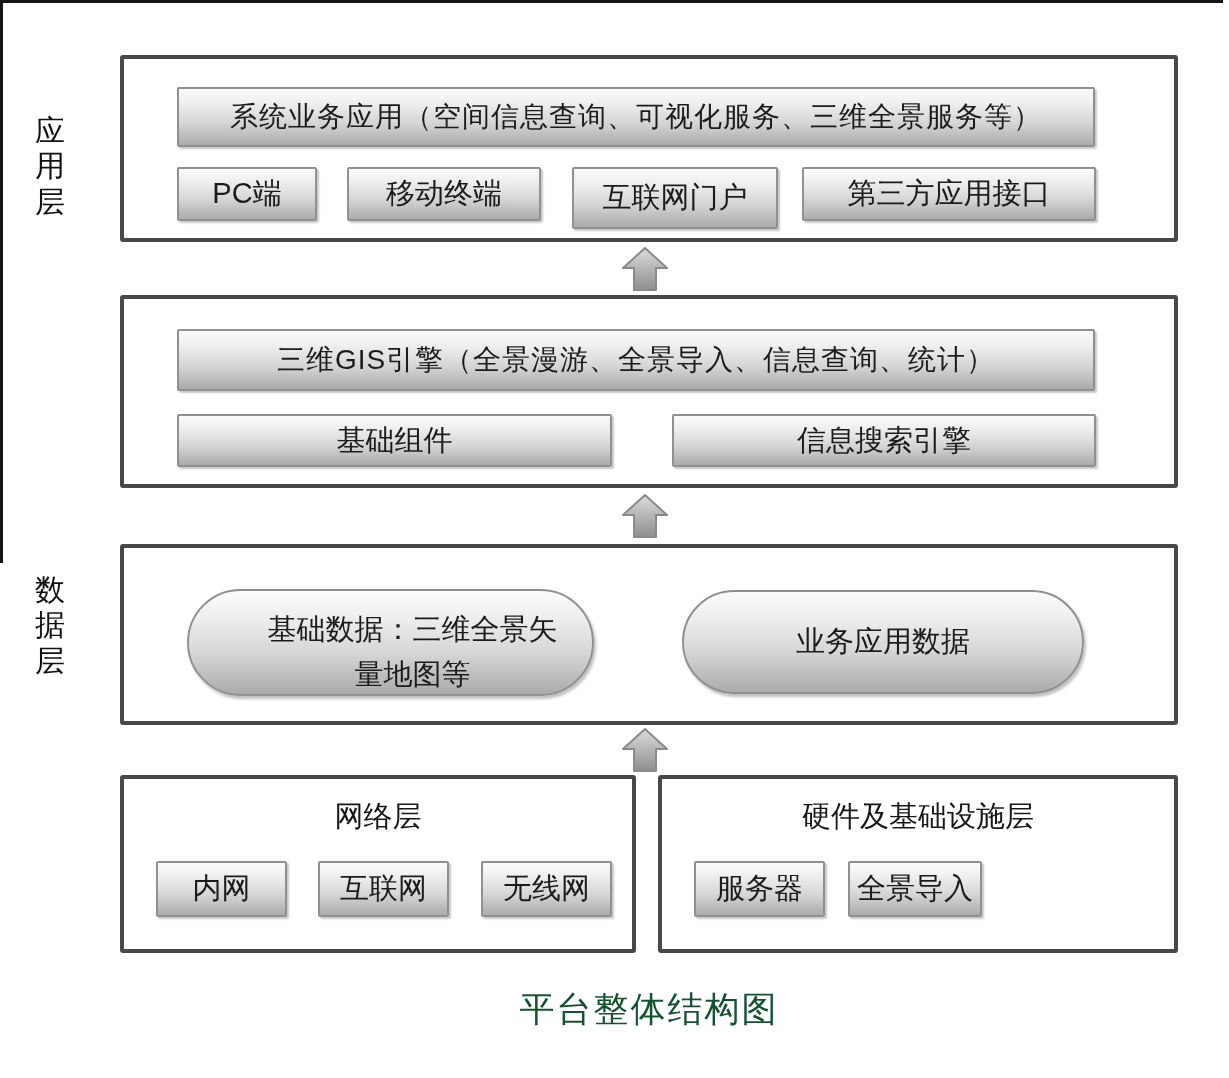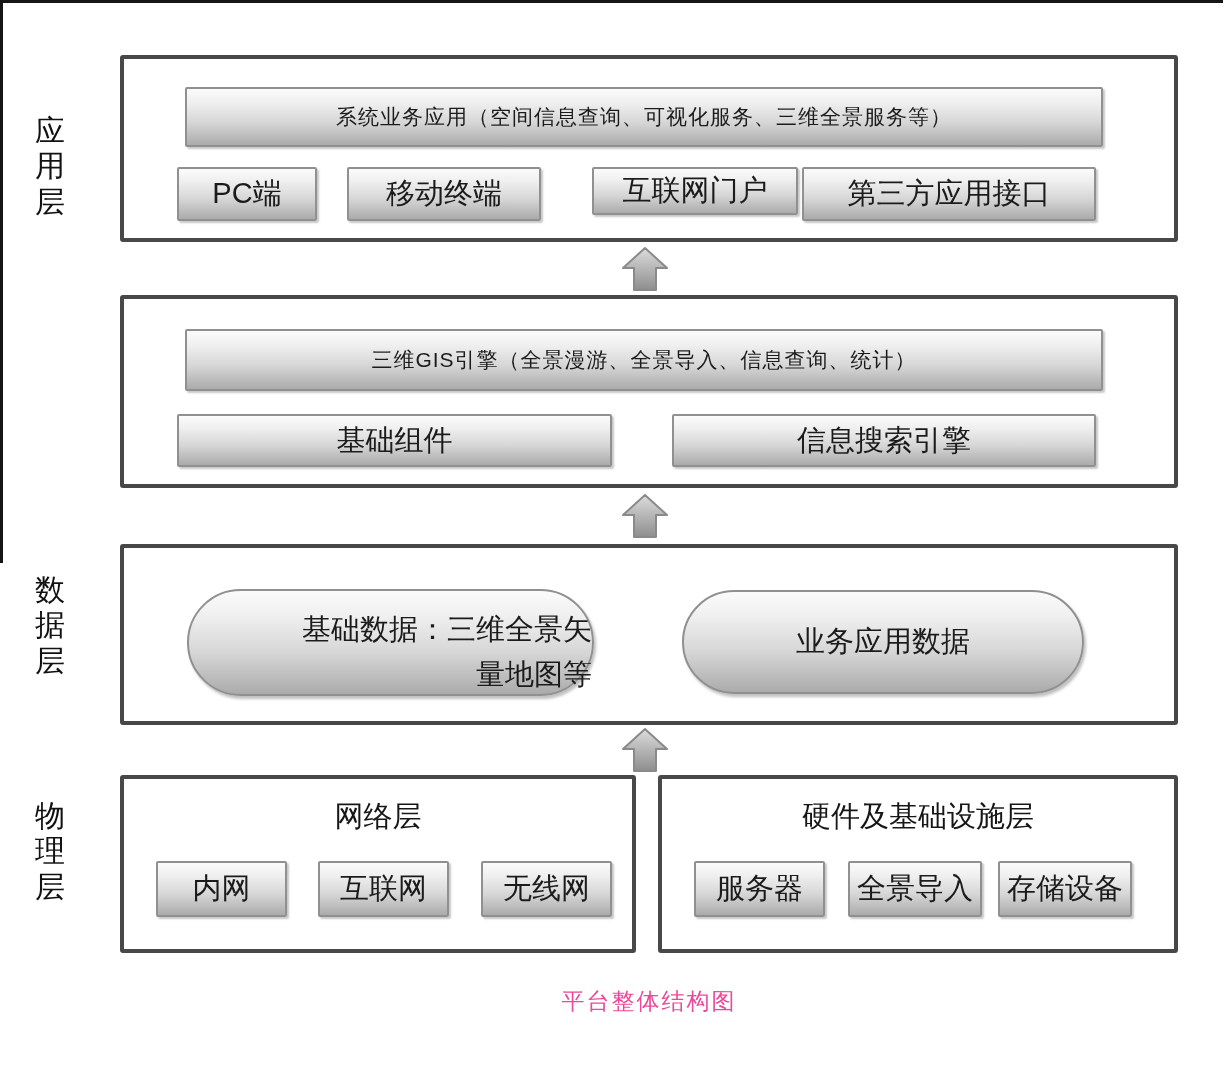--- a/index.html
+++ b/index.html
@@ -48,71 +48,71 @@
     border: 2px solid #909090;
     border-radius: 2px;
     box-shadow: 2px 2px 2px rgba(0,0,0,0.22);
     display: flex;
     align-items: center;
     justify-content: center;
     font-size: 29px;
     color: #1b1b1b;
     white-space: nowrap;
   }
-  .bar { font-size: 21px; letter-spacing: 1px; margin-left: 8px; }
+  .bar { font-size: 28px; letter-spacing: 1px; }
 
   .pill {
     border-radius: 60px;
     box-shadow: 2px 3px 3px rgba(0,0,0,0.25);
   }
   .pill.lines { display: block; }
   .pill-lines {
     padding: 16px 0 4px 44px;
     font-size: 29px;
     line-height: 1.55;
-    text-align: right;
+    text-align: center;
   }
 
   .gtitle {
     position: absolute;
     left: 0; right: 0;
     top: 18px;
     text-align: center;
     font-size: 29px;
     color: #161616;
     font-family: Liberation Serif, serif;
   }
 
   .arrow { position: absolute; }
 
   .caption {
     position: absolute;
     left: 120px;
     top: 986px;
     width: 1058px;
     text-align: center;
-    font-size: 23px;
+    font-size: 35px;
     letter-spacing: 2px;
-    color: #ec4899;
+    color: #14532d;
   }
 </style>
 </head>
 <body>
 
 <div class="canvas">
 
   <div class="edge-top"></div>
   <div class="edge-left"></div>
 
   <div class="vlabel" style="top:113px">应用层</div>
   <div class="layerbox" style="top:55px;height:187px">
     <div class="grad bar" style="left:53px;top:28px;width:918px;height:60px">系统业务应用（空间信息查询、可视化服务、三维全景服务等）</div>
     <div class="grad" style="left:223px;top:108px;width:194px;height:54px">移动终端</div>
     <div class="grad" style="left:53px;top:108px;width:140px;height:54px">PC端</div>
-    <div class="grad" style="left:468px;top:108px;width:206px;height:48px">互联网门户</div>
+    <div class="grad" style="left:448px;top:108px;width:206px;height:62px">互联网门户</div>
     <div class="grad" style="left:678px;top:108px;width:294px;height:54px">第三方应用接口</div>
   </div>
 
   <svg class="arrow" style="left:620px;top:246px" width="50" height="47" viewBox="0 0 50 47">
     <defs>
       <linearGradient id="ag1" x1="0" y1="0" x2="0" y2="1">
         <stop offset="0" stop-color="#dcdcdc"></stop>
           <stop offset="1" stop-color="#8e8e8e"></stop>
       </linearGradient>
     </defs>
@@ -149,31 +149,29 @@
   <svg class="arrow" style="left:620px;top:727px" width="50" height="47" viewBox="0 0 50 47">
     <defs>
       <linearGradient id="ag3" x1="0" y1="0" x2="0" y2="1">
         <stop offset="0" stop-color="#dcdcdc"></stop>
           <stop offset="1" stop-color="#8e8e8e"></stop>
       </linearGradient>
     </defs>
     <path d="M25 2 L47 22 L36 22 L36 44 L14 44 L14 22 L3 22 Z" fill="url(#ag3)" stroke="#8a8a8a" stroke-width="2" stroke-linejoin="round"></path>
   </svg>
 
-  <div class="vlabel" style="top:798px">物理层</div>
 
   <div class="layerbox groupbox" style="left:120px;top:775px;width:516px;height:178px">
     <div class="gtitle">网络层</div>
     <div class="grad" style="left:32px;top:82px;width:131px;height:56px">内网</div>
     <div class="grad" style="left:194px;top:82px;width:131px;height:56px">互联网</div>
     <div class="grad" style="left:357px;top:82px;width:131px;height:56px">无线网</div>
   </div>
 
   <div class="layerbox groupbox" style="left:658px;top:775px;width:520px;height:178px">
     <div class="gtitle">硬件及基础设施层</div>
     <div class="grad" style="left:32px;top:82px;width:131px;height:56px">服务器</div>
     <div class="grad" style="left:186px;top:82px;width:134px;height:56px">全景导入</div>
-    <div class="grad" style="left:336px;top:82px;width:134px;height:56px">存储设备</div>
   </div>
 
   <div class="caption">平台整体结构图</div>
 
 </div>
 
 </body></html>

